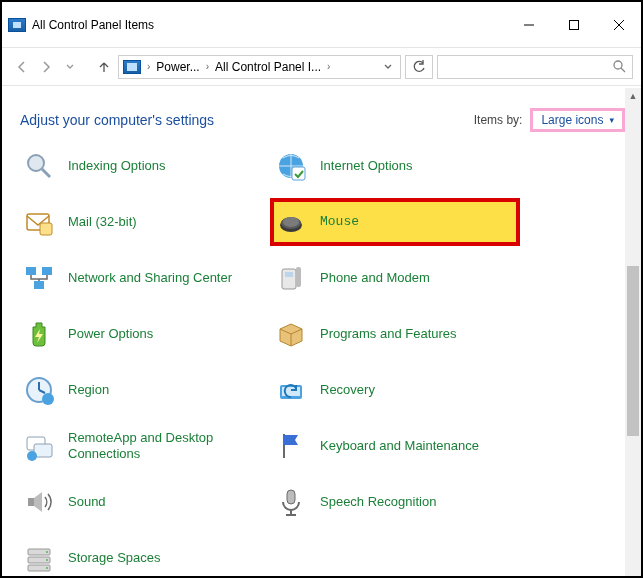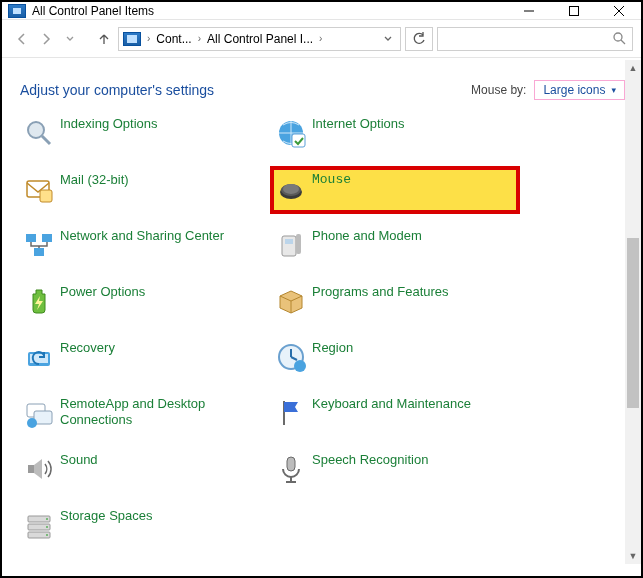--- a/index.html
+++ b/index.html
@@ -8,21 +8,21 @@
     font-family: "Segoe UI", Arial, sans-serif;
     font-size: 12px;
     background: #fff;
     width: 643px; height: 578px;
     border: 2px solid #000;
     position: relative;
     overflow: hidden;
   }
   
   .titlebar {
-    height: 18px;
+    height: 46px;
     display: flex;
     align-items: center;
     border-bottom: 1px solid #e5e5e5;
     padding-left: 6px;
   }
   .titlebar .app-icon {
     width: 18px; height: 14px;
     background: linear-gradient(#2d7ac7,#1a5fa6);
     border: 1px solid #07509e;
     position: relative;
@@ -118,43 +118,43 @@
     font-size:14px;
   }
   .viewby{
     margin-left:auto;
     display:flex; align-items:center;
     gap:8px;
     font-size:12px;
   }
   .viewby-label{ color:#444; }
   .viewby-select{
-    border:1px solid #f9a8d4;
+    border:3px solid #f9a8d4;
     color:#1a4e9e;
     padding:2px 8px;
     display:flex; align-items:center; gap:6px;
     font-size:12px;
   }
   .viewby-caret{ font-size:9px; color:#1a4e9e; }
 
   
   .grid-scroll{
     position:relative;
     height: 430px;
   }
   .items-grid{
     display:grid;
     grid-template-columns: 246px 246px;
     column-gap: 6px;
     row-gap: 12px;
   }
   .cp-item{
     display:flex;
-    align-items:flex-start;
-    gap:4px;
+    align-items:center;
+    gap:12px;
     padding:4px 6px 4px 2px;
     min-height:44px;
   }
   .cp-item.highlight{
     background:#fde047;
     outline: 4px solid #d90000;
     outline-offset: -2px;
     font-family: Liberation Mono, monospace;
   }
   .cp-icon{
@@ -237,21 +237,21 @@
   <div class="nav-sep"></div>
   <div class="nav-arrow nav-up">
     <svg width="14" height="14">
         <path d="M7 3 L3 7 M7 3 L11 7 M7 3 L7 12" fill="none" stroke="#555" stroke-width="1.3"></path>
       </svg>
   </div>
 
   <div class="addressbar">
     <div class="ab-icon"></div>
     <span class="crumb-sep">›</span>
-    <span class="crumb">Cont...</span>
+    <span class="crumb">Power...</span>
     <span class="crumb-sep">›</span>
     <span class="crumb">All Control Panel I...</span>
     <span class="crumb-sep">›</span>
     <span class="ab-drop">
       <svg width="8" height="8">
           <path d="M1 2 L4 5 L7 2" fill="none" stroke="#666" stroke-width="1.3"></path>
         </svg>
     </span>
   </div>
 
@@ -271,21 +271,21 @@
         </svg>
     </span>
   </div>
 </div>
 
 <div class="page-body">
 
   <div class="settings-header">
     <div class="settings-title">Adjust your computer's settings</div>
     <div class="viewby">
-      <span class="viewby-label">Mouse by:</span>
+      <span class="viewby-label">Items by:</span>
       <div class="viewby-select">
         <span>Large icons</span>
         <span class="viewby-caret">▾</span>
       </div>
     </div>
   </div>
 
   <div class="grid-scroll">
     <div class="items-grid" id="items-grid">
 
@@ -364,38 +364,38 @@
             <svg width="34" height="34" viewBox="0 0 34 34">
               <path d="M6 12 L17 7 L28 12 L28 24 L17 29 L6 24 Z" fill="#e9c27a" stroke="#b4862f"></path>
               <path d="M6 12 L17 17 L28 12 M17 17 v12" stroke="#b4862f" fill="none"></path>
             </svg>
           </div>
           <div class="cp-label">Programs and Features</div>
         </div>
         <div class="cp-item">
           <div class="cp-icon">
             <svg width="34" height="34" viewBox="0 0 34 34">
+              <circle cx="17" cy="17" r="12" fill="#e8f2fa" stroke="#6aa0cf" stroke-width="2"></circle>
+              <line x1="17" y1="17" x2="17" y2="9" stroke="#2a6fab" stroke-width="2"></line>
+              <line x1="17" y1="17" x2="23" y2="20" stroke="#2a6fab" stroke-width="2"></line>
+              <circle cx="26" cy="26" r="6" fill="#4aa3e0"></circle>
+            </svg>
+          </div>
+          <div class="cp-label">Region</div>
+        </div>
+        <div class="cp-item">
+          <div class="cp-icon">
+            <svg width="34" height="34" viewBox="0 0 34 34">
               <rect x="6" y="12" width="22" height="14" rx="2" fill="#4aa3e0"></rect>
               <rect x="8" y="14" width="18" height="9" fill="#cfe8fa"></rect>
               <path d="M17 24 a6 6 0 1 1 5 -9" fill="none" stroke="#2077b8" stroke-width="2"></path>
               <path d="M22 12 l0 5 l-5 0" fill="none" stroke="#2077b8" stroke-width="2"></path>
             </svg>
           </div>
           <div class="cp-label">Recovery</div>
-        </div>
-        <div class="cp-item">
-          <div class="cp-icon">
-            <svg width="34" height="34" viewBox="0 0 34 34">
-              <circle cx="17" cy="17" r="12" fill="#e8f2fa" stroke="#6aa0cf" stroke-width="2"></circle>
-              <line x1="17" y1="17" x2="17" y2="9" stroke="#2a6fab" stroke-width="2"></line>
-              <line x1="17" y1="17" x2="23" y2="20" stroke="#2a6fab" stroke-width="2"></line>
-              <circle cx="26" cy="26" r="6" fill="#4aa3e0"></circle>
-            </svg>
-          </div>
-          <div class="cp-label">Region</div>
         </div>
         <div class="cp-item">
           <div class="cp-icon">
             <svg width="34" height="34" viewBox="0 0 34 34">
               <rect x="5" y="8" width="18" height="13" rx="2" fill="#fff" stroke="#8aa0b5"></rect>
               <rect x="12" y="15" width="18" height="13" rx="2" fill="#e8f2fa" stroke="#8aa0b5"></rect>
               <circle cx="10" cy="27" r="5" fill="#4aa3e0"></circle>
             </svg>
           </div>
           <div class="cp-label">RemoteApp and Desktop Connections</div>

